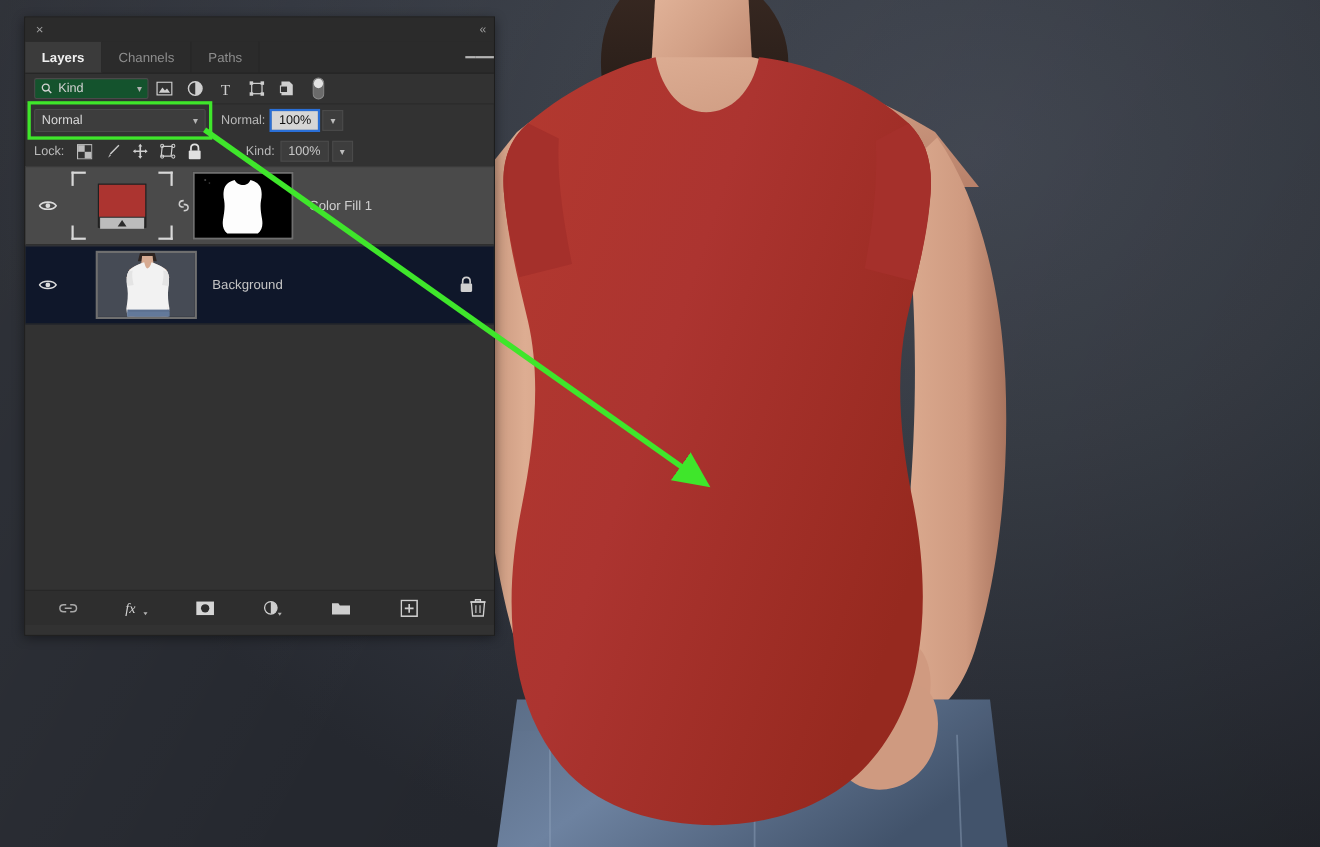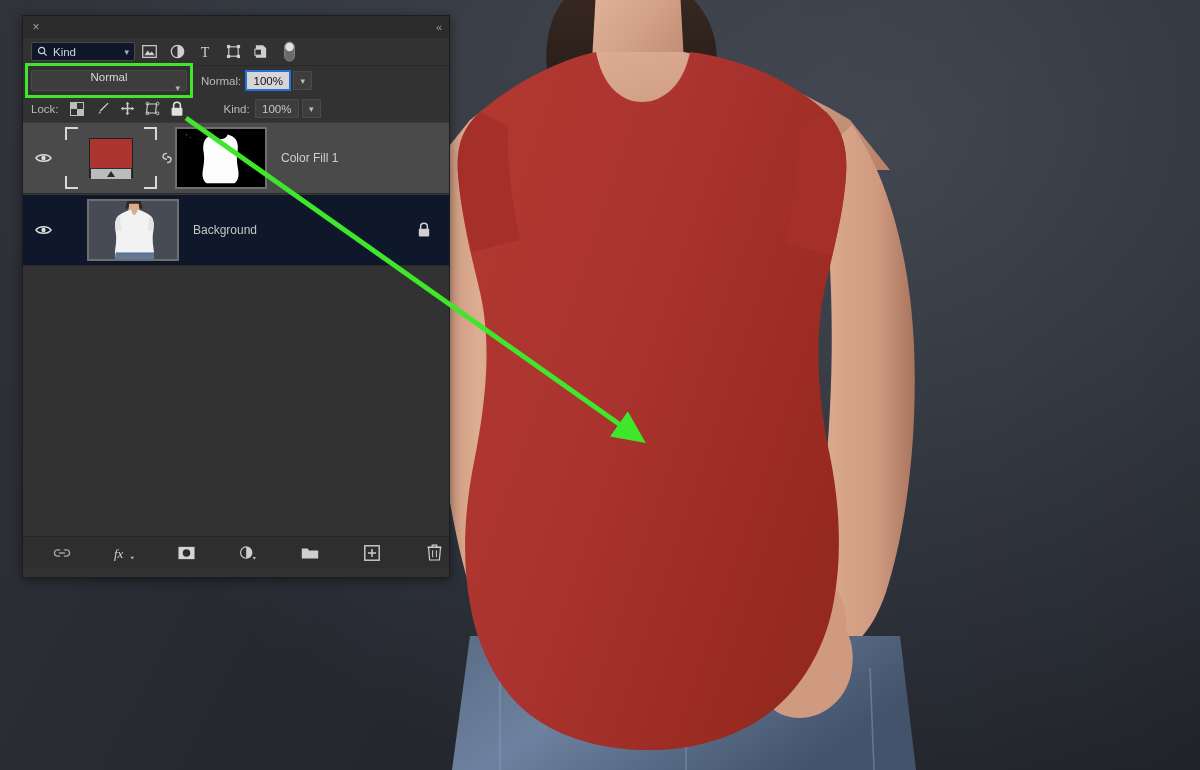--- a/index.html
+++ b/index.html
@@ -73,42 +73,42 @@
   .ham i { display:block; width:14px; height:2px; background:#b4b4b4; margin:1.3px 0; }
 
   
   .filterrow {
     height: 28px; display: flex; align-items: center; gap: 0;
     padding: 0 8px; background: #323232;
     border-bottom: 1px solid #2a2a2a;
     flex: 0 0 28px;
   }
   .kind-select {
-    width: 104px; height: 19px; background: #0f172a;
+    width: 104px; height: 19px; background: #14532d;
     border: 1px solid #4a4a4a; border-radius: 2px;
     display: flex; align-items: center; gap: 5px;
     padding: 0 5px; color: #d2d2d2; font-size: 11.5px;
     cursor: pointer;
   }
   .kind-select .chev { margin-left: auto; font-size: 9px; color:#b0b0b0; }
   .fico {
     width: 28px; height: 22px; display:flex; align-items:center; justify-content:center;
     cursor:pointer;
   }
 
   
   .blendrow {
     height: 29px; display:flex; align-items:center; padding: 0 8px; gap: 0;
     flex: 0 0 29px;
   }
   .blend-wrap { position: relative; width: 156px; }
   .blend-select {
     width: 156px; height: 21px; background: #3d3d3d; border: 1px solid #4a4a4a;
     border-radius: 2px; display:flex; align-items:center; padding: 0 6px;
-    color: #d8d8d8; font-size: 11.5px; cursor: pointer; flex-direction: column;
+    color: #d8d8d8; font-size: 11.5px; cursor: pointer;
   }
   .blend-select .chev { margin-left:auto; font-size: 9px; color:#b5b5b5; }
   .hilite-box {
     position:absolute; left:-6px; top:-7px; width:168px; height:35px;
     border: 3px solid #3FE62B; pointer-events:none;
   }
   .lbl { color:#b9b9b9; font-size: 11.5px; margin-left: 14px; }
   .numfield {
     height: 19px; width: 44px; background:#d6d6d6; color:#111;
     font-size: 11.5px; display:flex; align-items:center; justify-content:center;
@@ -271,20 +271,30 @@
     <path d="M826,112 C842,128 848,148 846,176 C844,206 838,232 832,256 L786,244 C794,202 798,162 796,128 Z" fill="#a5302b"></path>
   </svg>
 
   <div class="panel">
 
     <div class="panel-topbar">
       <span class="close-x">×</span>
       <span class="collapse-ico">«</span>
     </div>
 
+    <div class="tabrow">
+      <div class="tab active">Layers</div>
+      <div class="tab">Channels</div>
+      <div class="tab">Paths</div>
+      <div class="ham">
+          <i></i>
+          <i></i>
+          <i></i>
+        </div>
+    </div>
 
     <div class="filterrow">
       <div class="kind-select">
         <svg width="11" height="11" viewBox="0 0 12 12">
           <circle cx="5" cy="5" r="3.4" fill="none" stroke="#d2d2d2" stroke-width="1.3"></circle>
           <line x1="7.5" y1="7.5" x2="10.5" y2="10.5" stroke="#d2d2d2" stroke-width="1.4"></line>
         </svg>
         <span>Kind</span>
         <span class="chev">▾</span>
       </div>

